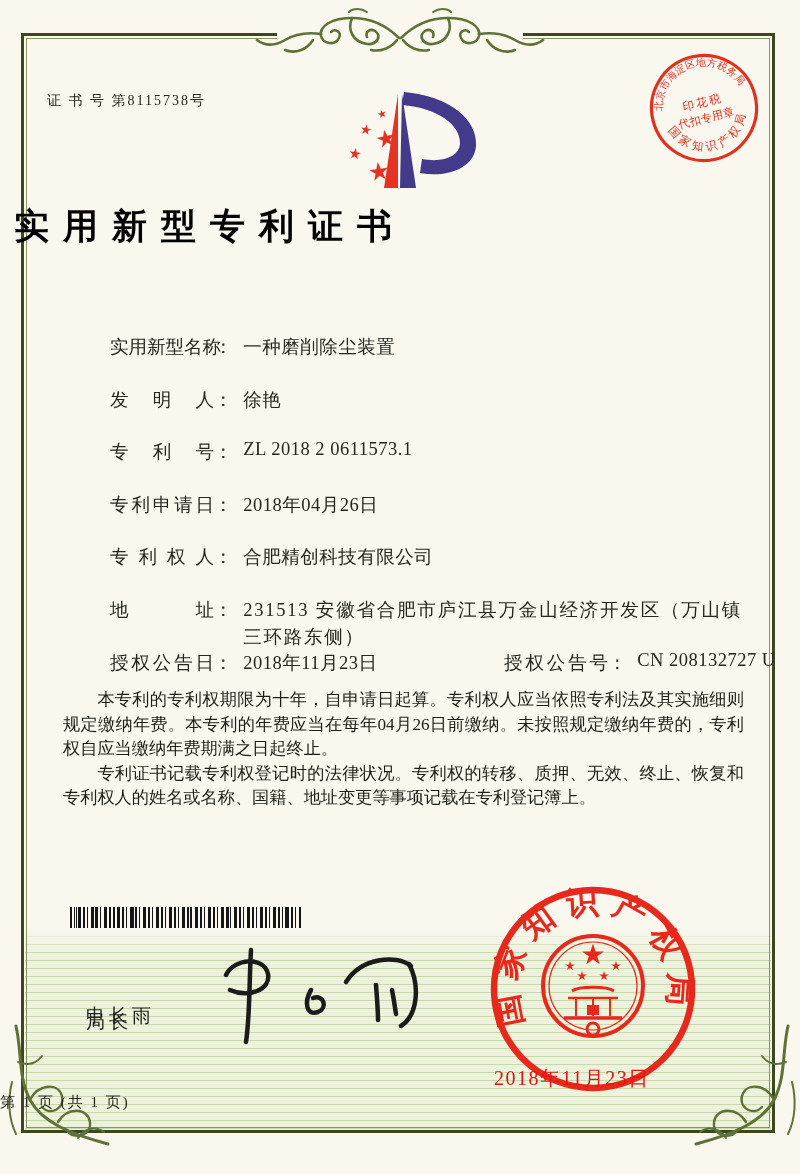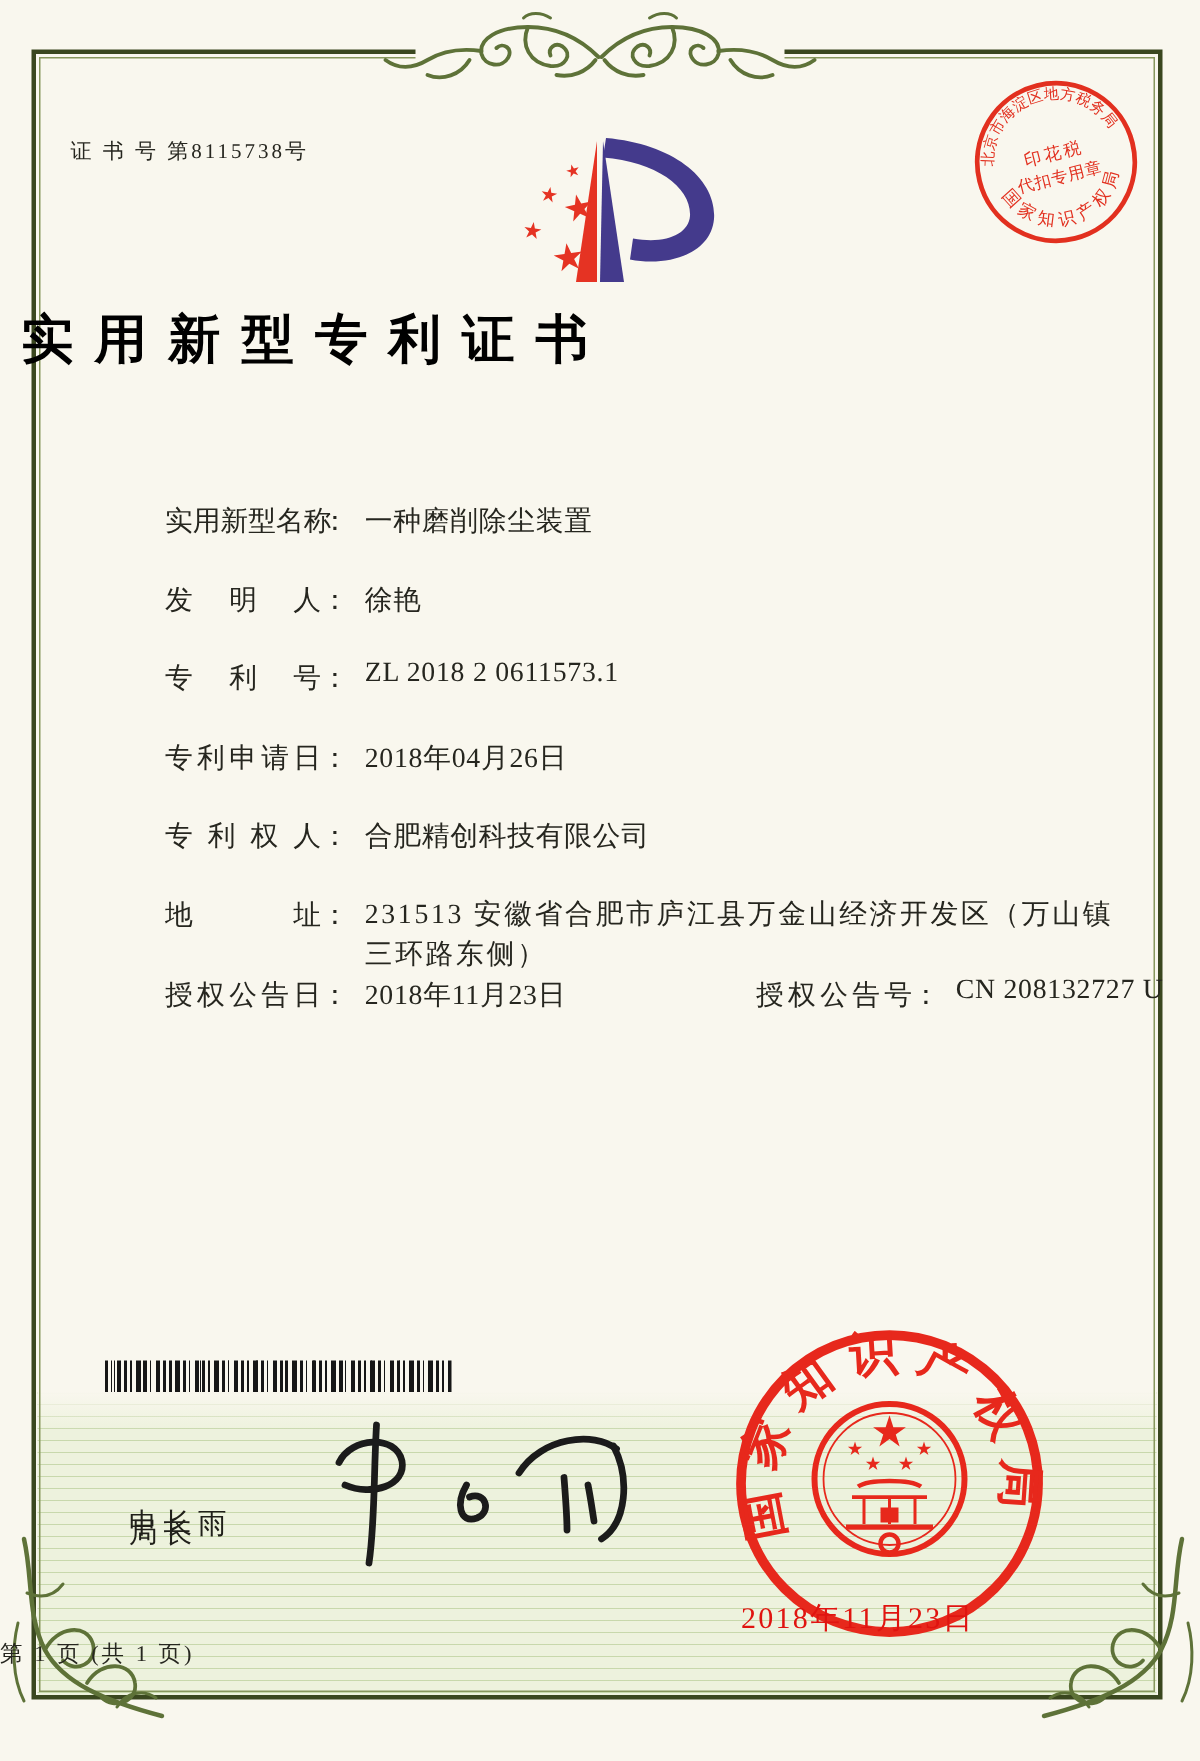--- a/index.html
+++ b/index.html
@@ -169,20 +169,22 @@
   <div class="field f6">
     <span class="flabel">授权公告日</span><span class="fcolon">：</span>
     <span class="fvalue">2018年11月23日</span>
   </div>
   <div class="grant">
     <span class="flabel">授权公告号</span><span class="fcolon">：</span>
     <span class="fvalue">CN 208132727 U</span>
   </div>
 
   <div class="paras">
+    <p>本专利的专利权期限为十年，自申请日起算。专利权人应当依照专利法及其实施细则规定缴纳年费。本专利的年费应当在每年04月26日前缴纳。未按照规定缴纳年费的，专利权自应当缴纳年费期满之日起终止。</p>
+    <p>专利证书记载专利权登记时的法律状况。专利权的转移、质押、无效、终止、恢复和专利权人的姓名或名称、国籍、地址变更等事项记载在专利登记簿上。</p>
   </div>
 
   <div class="barcode"></div>
 
   <div class="director-title">局长</div>
   <div class="director-name">申长雨</div>
 
   <svg class="sig" width="240" height="120" viewBox="0 0 240 120">
     <g fill="none" stroke="#1b1b1b" stroke-width="4.5" stroke-linecap="round">
       <path d="M55,20 C53,55 54,85 50,112"></path>

